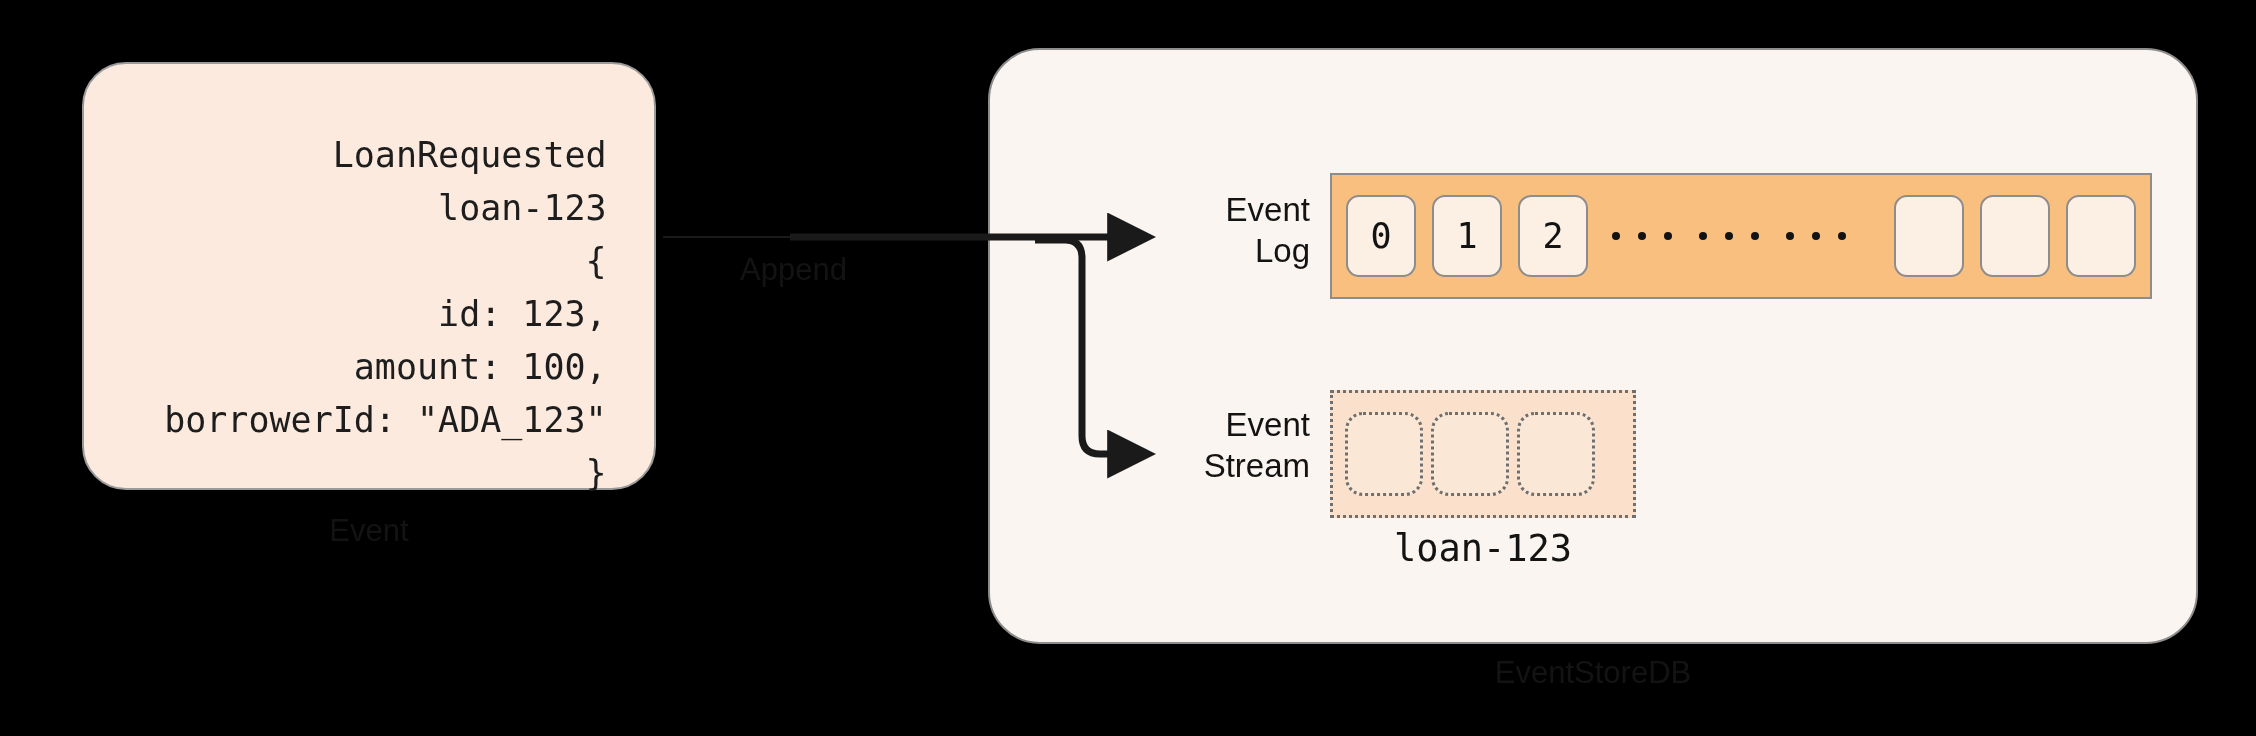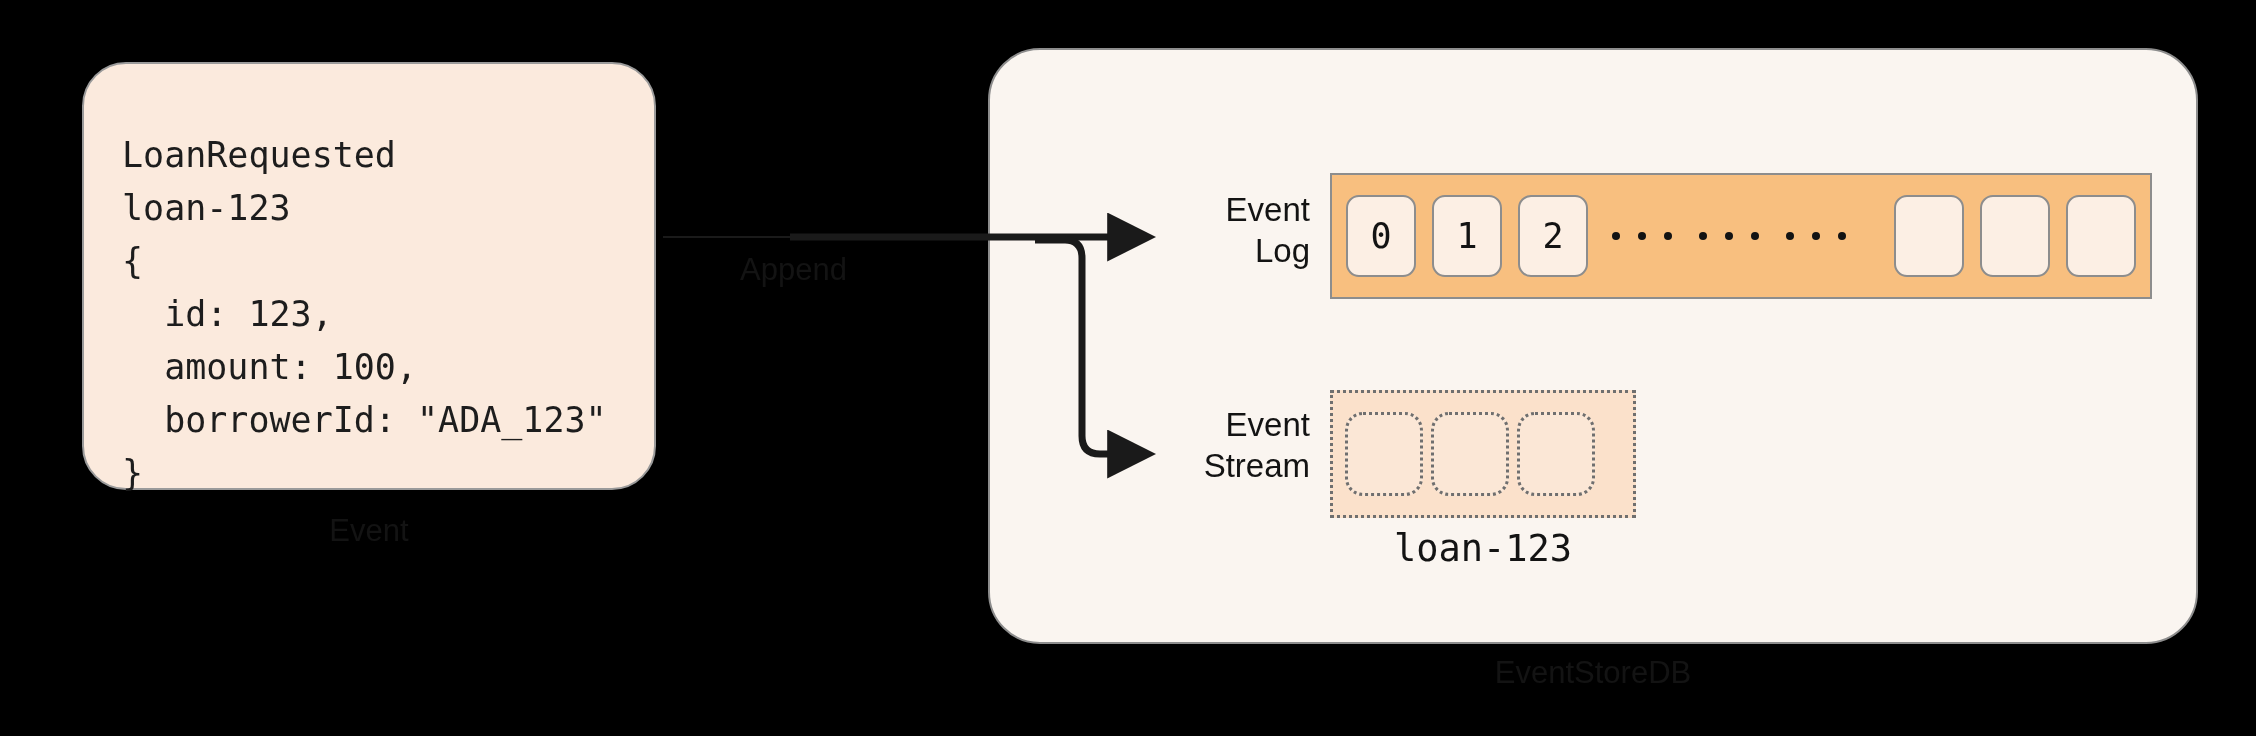--- a/index.html
+++ b/index.html
@@ -19,20 +19,21 @@
   #event-card {
     position: absolute;
     left: 82px;
     top: 62px;
     width: 574px;
     height: 428px;
     background: #fbeadd;
     border: 2px solid #9a9a9a;
     border-radius: 44px;
     box-sizing: border-box;
+    text-align: right;
   }
   #event-card-code {
     position: absolute;
     left: 38px;
     top: 30px;
     font-family: "DejaVu Sans Mono", "Liberation Mono", monospace;
     font-size: 35px;
     line-height: 53px;
     color: #1d1d1d;
     white-space: pre;

